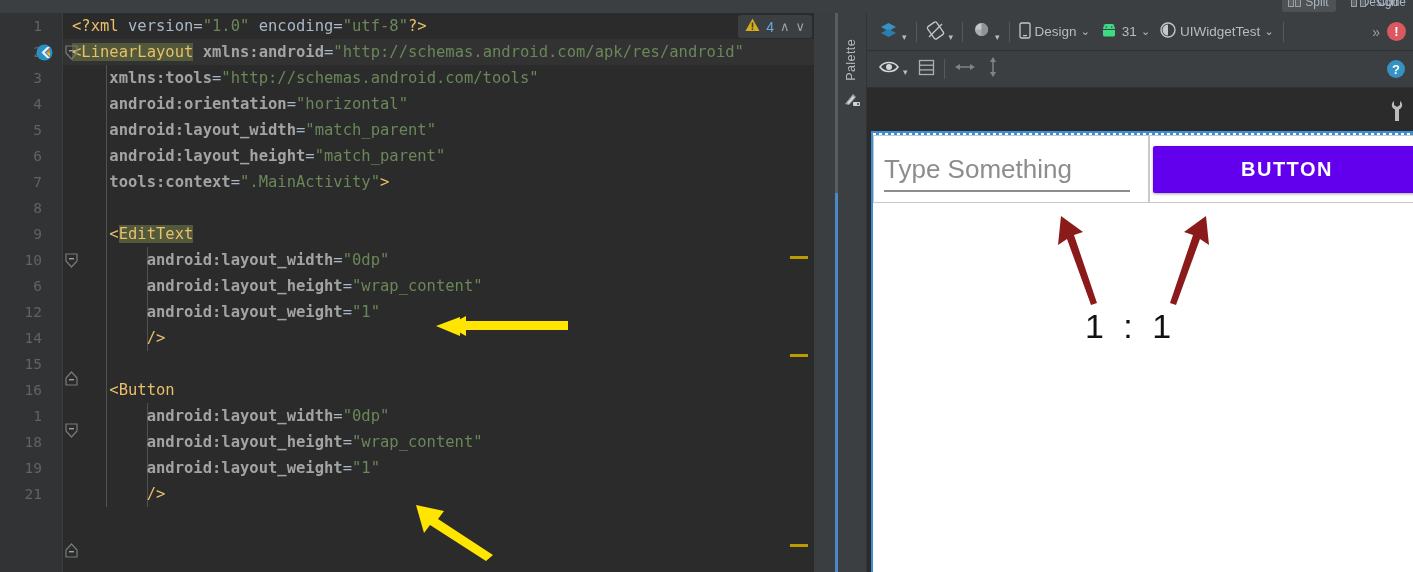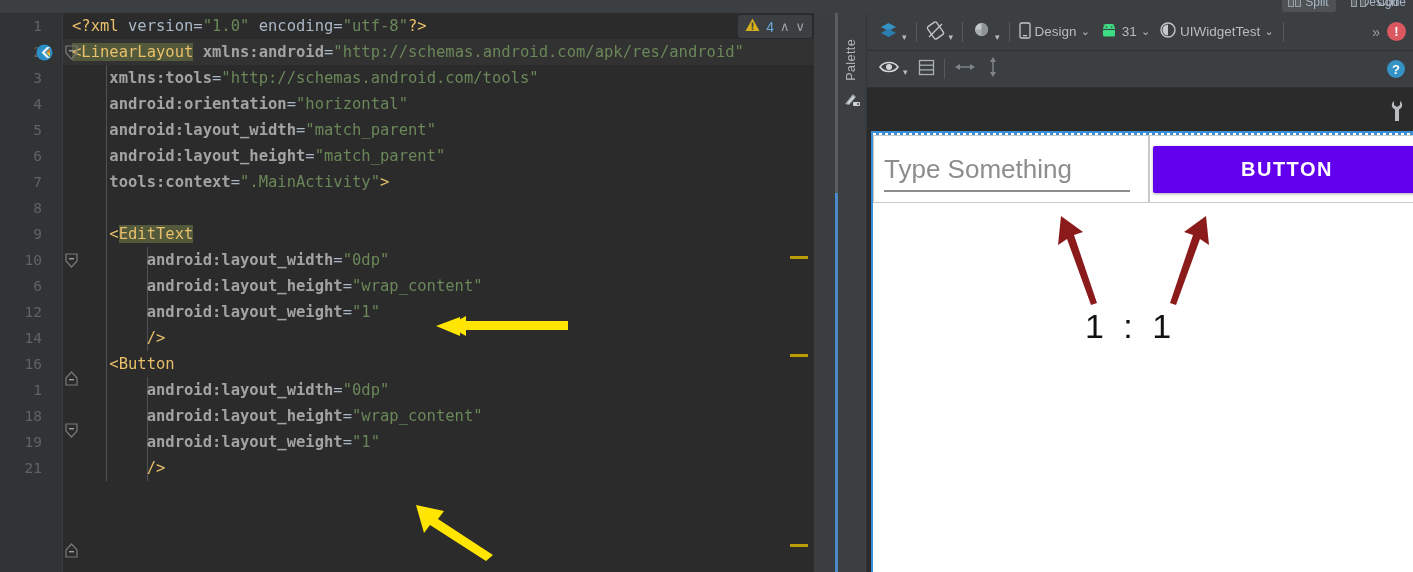--- a/index.html
+++ b/index.html
@@ -247,20 +247,21 @@
         <div class="line"><span class="lnum">4</span><span class="indent-guide"></span><span class="code"><span class="t-attr">    android:orientation</span><span class="t-punct">=</span><span class="t-val">"horizontal"</span></span></div>
         <div class="line"><span class="lnum">5</span><span class="indent-guide"></span><span class="code"><span class="t-attr">    android:layout_width</span><span class="t-punct">=</span><span class="t-val">"match_parent"</span></span></div>
         <div class="line"><span class="lnum">6</span><span class="indent-guide"></span><span class="code"><span class="t-attr">    android:layout_height</span><span class="t-punct">=</span><span class="t-val">"match_parent"</span></span></div>
         <div class="line"><span class="lnum">7</span><span class="indent-guide"></span><span class="code"><span class="t-attr">    tools:context</span><span class="t-punct">=</span><span class="t-val">".MainActivity"</span><span class="t-tag">&gt;</span></span></div>
         <div class="line"><span class="lnum">8</span><span class="indent-guide"></span><span class="code"></span></div>
         <div class="line"><span class="lnum">9</span><span class="indent-guide"></span><span class="code"><span class="t-plain">    </span><span class="t-tag">&lt;</span><span class="hl-tag">EditText</span></span></div>
         <div class="line"><span class="lnum">10</span><span class="indent-guide"></span><span class="indent-guide2"></span><span class="code"><span class="t-attr">        android:layout_width</span><span class="t-punct">=</span><span class="t-val">"0dp"</span></span></div>
         <div class="line"><span class="lnum">6</span><span class="indent-guide"></span><span class="indent-guide2"></span><span class="code"><span class="t-attr">        android:layout_height</span><span class="t-punct">=</span><span class="t-val">"wrap_content"</span></span></div>
         <div class="line"><span class="lnum">12</span><span class="indent-guide"></span><span class="indent-guide2"></span><span class="code"><span class="t-attr">        android:layout_weight</span><span class="t-punct">=</span><span class="t-val">"1"</span></span></div>
         <div class="line"><span class="lnum">14</span><span class="indent-guide"></span><span class="indent-guide2"></span><span class="code"><span class="t-tag">        /&gt;</span></span></div>
+        <div class="line"><span class="lnum">15</span><span class="indent-guide"></span><span class="code"></span></div>
         <div class="line"><span class="lnum">16</span><span class="indent-guide"></span><span class="code"><span class="t-tag">    &lt;Button</span></span></div>
         <div class="line"><span class="lnum">1</span><span class="indent-guide"></span><span class="indent-guide2"></span><span class="code"><span class="t-attr">        android:layout_width</span><span class="t-punct">=</span><span class="t-val">"0dp"</span></span></div>
         <div class="line"><span class="lnum">18</span><span class="indent-guide"></span><span class="indent-guide2"></span><span class="code"><span class="t-attr">        android:layout_height</span><span class="t-punct">=</span><span class="t-val">"wrap_content"</span></span></div>
         <div class="line"><span class="lnum">19</span><span class="indent-guide"></span><span class="indent-guide2"></span><span class="code"><span class="t-attr">        android:layout_weight</span><span class="t-punct">=</span><span class="t-val">"1"</span></span></div>
         <div class="line"><span class="lnum">21</span><span class="indent-guide"></span><span class="indent-guide2"></span><span class="code"><span class="t-tag">        /&gt;</span></span></div>
       </div>
 
     <div class="gicon" style="top:31px;">
       <svg width="17" height="17" viewBox="0 0 17 17">
         <circle cx="8.5" cy="8.5" r="8" fill="#2a8fc4"></circle>

